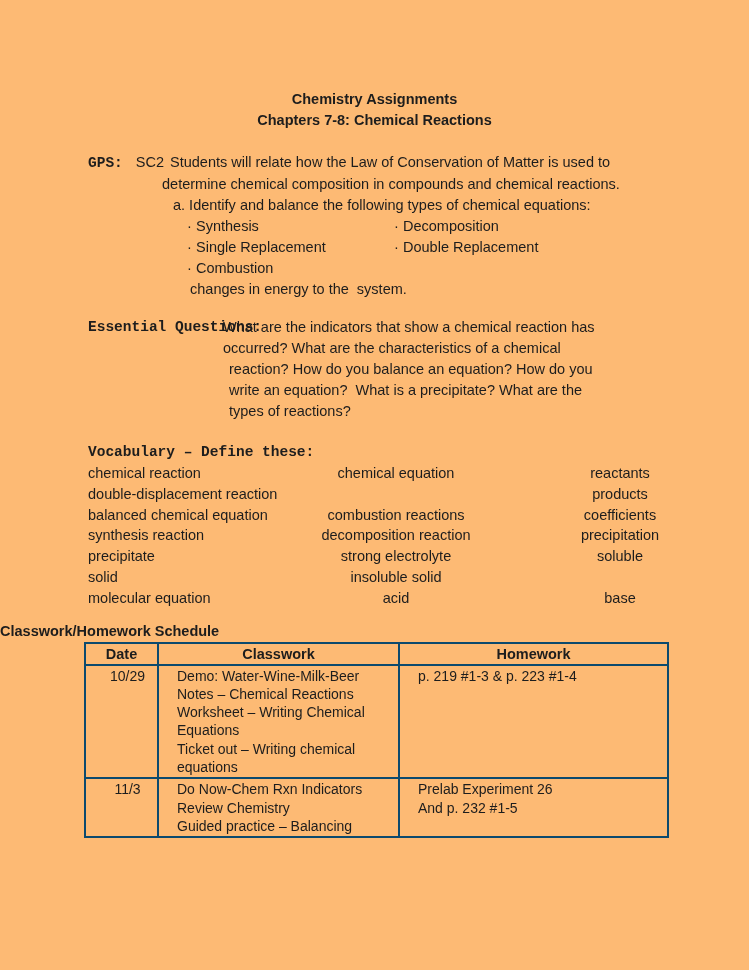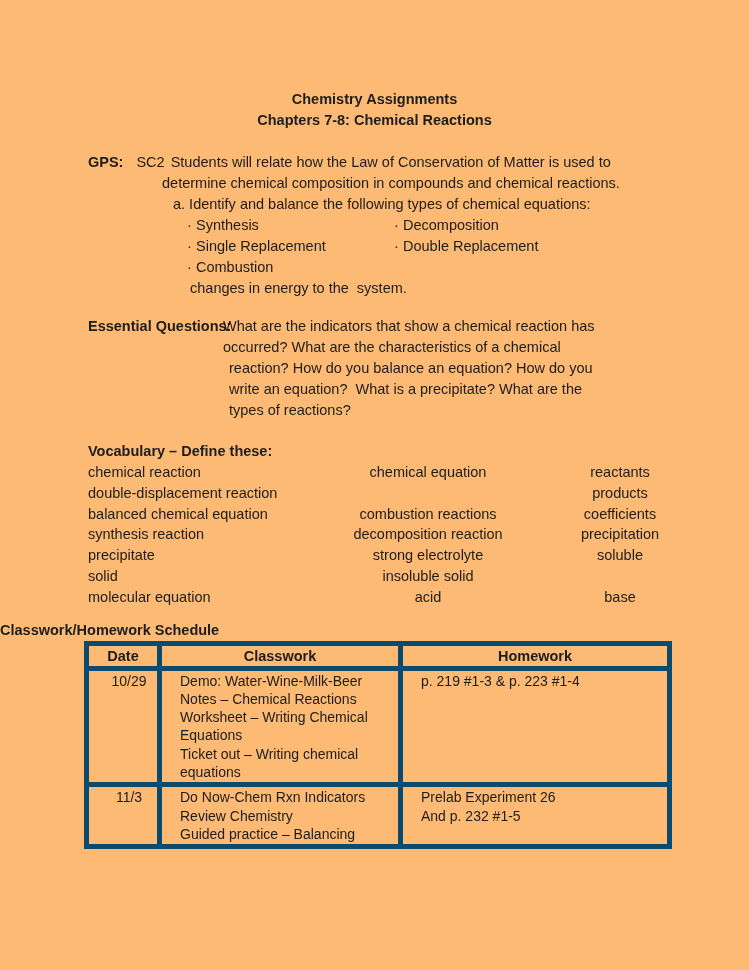--- a/index.html
+++ b/index.html
@@ -10,21 +10,21 @@
     box-sizing: border-box;
     padding-top: 89px;
     background: #fdba74;
     overflow: hidden;
     font-family: "Liberation Sans", "DejaVu Sans", sans-serif;
     font-size: 14.5px;
     line-height: 21px;
     color: #1d1d1d;
   }
   [data-bind] { white-space: pre-wrap; }
-  .bold { font-weight: bold; }
+  .bold { font-weight: bold; font-family: Liberation Mono, monospace; }
 
   
   .doc-title { text-align: center; font-weight: bold; }
 
   
   .gps { margin-top: 21px; margin-left: 88px; }
   .gps-code { margin-left: 13px; }
   .gps-text { margin-left: 6px; }
   .ind-74 { padding-left: 74px; }
   .ind-80 { padding-left: 80px; }
@@ -38,33 +38,33 @@
   
   .eq { position: relative; margin-top: 17px; margin-left: 88px; }
   .eq-label { position: absolute; left: 0; top: 0; white-space: nowrap; }
   .eq-lines { margin-left: 135px; }
   .eq-lines div:nth-child(n+3) { padding-left: 6px; }
 
   
   .vocab { margin-top: 20px; margin-left: 88px; }
   .vocab-row { position: relative; height: 20.8px; }
   .v1 { position: absolute; left: 0; white-space: nowrap; }
-  .v2 { position: absolute; left: 340px; transform: translateX(-50%); white-space: nowrap; }
+  .v2 { position: absolute; left: 308px; transform: translateX(-50%); white-space: nowrap; }
   .v3 { position: absolute; left: 532px; transform: translateX(-50%); white-space: nowrap; }
 
   
   .sched-heading { margin-top: 12px; font-weight: bold; }
   table.schedule {
     margin-left: 84px;
     border-collapse: collapse;
     table-layout: fixed;
     width: 583px;
     font-size: 14px;
   }
-  table.schedule th, table.schedule td { border: 5px solid #0c4a6e; }
+  table.schedule th, table.schedule td { border: 2px solid #0c4a6e; }
   table.schedule th {
     font-size: 14.5px;
     line-height: 20px;
     padding: 0;
     text-align: center;
     font-weight: bold;
   }
   table.schedule td {
     vertical-align: top;
     line-height: 18.3px;

